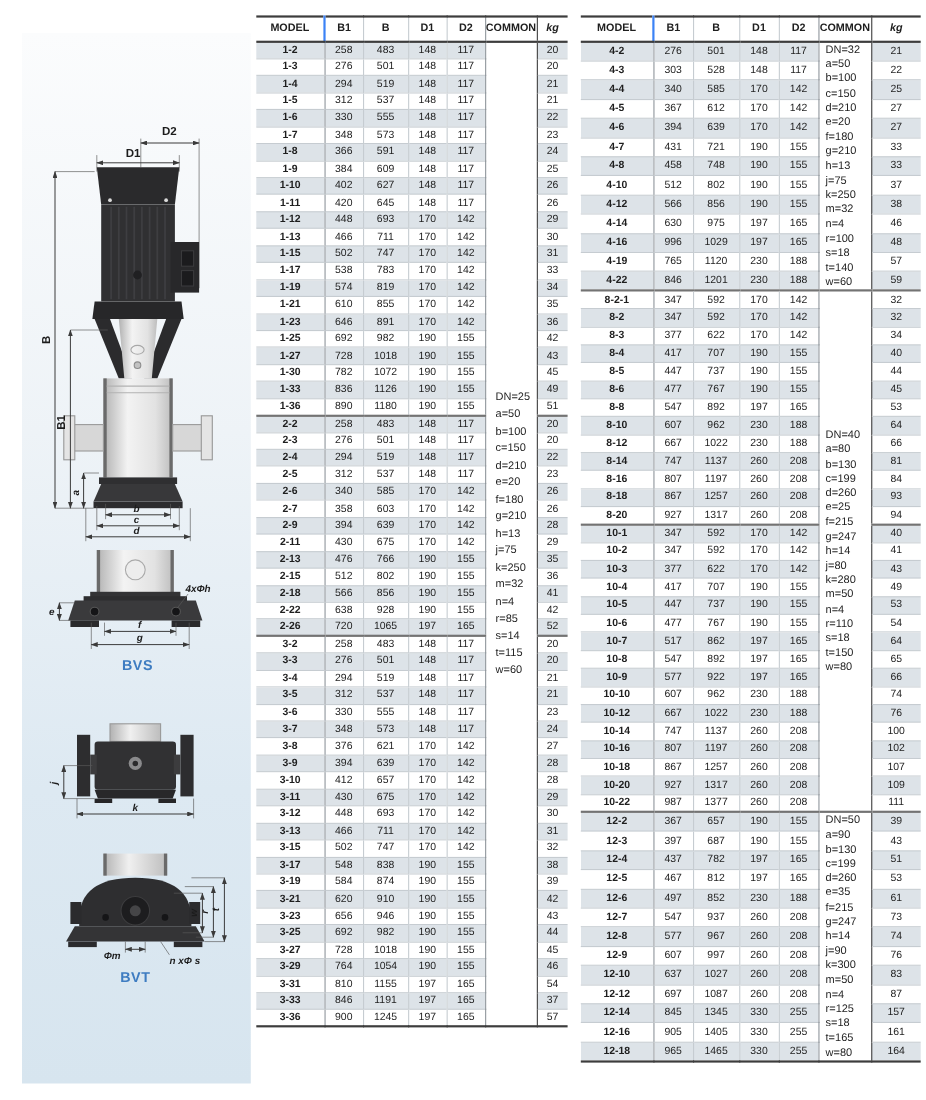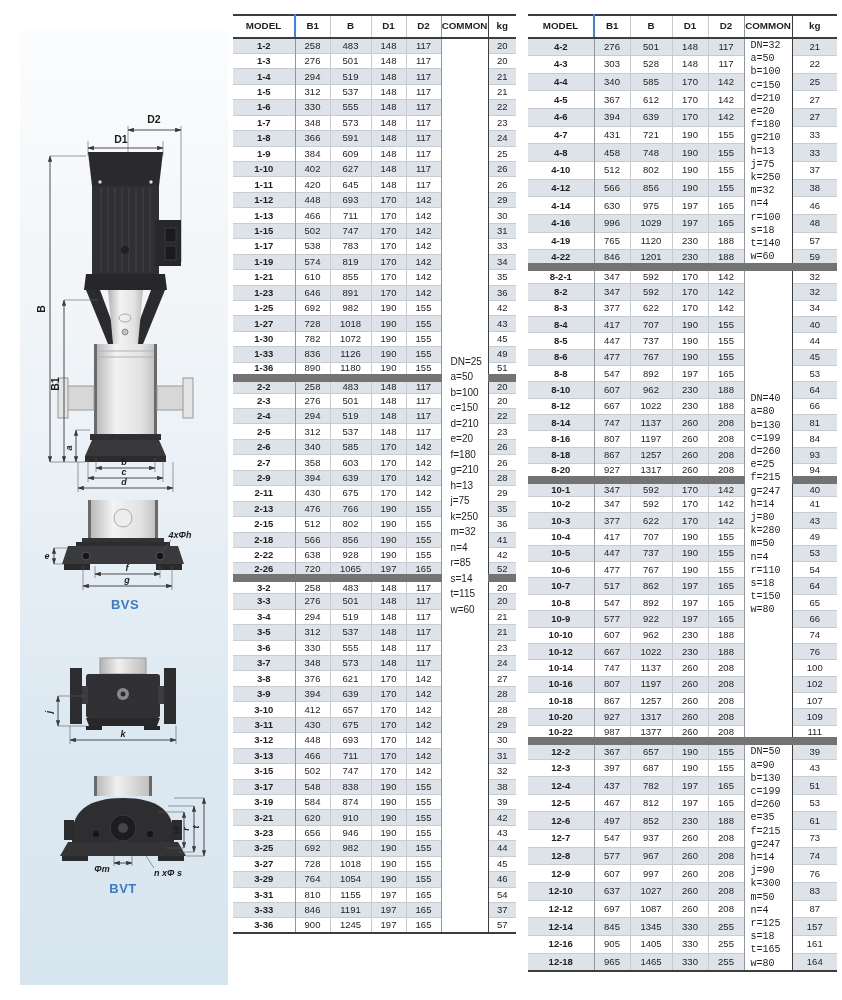--- a/index.html
+++ b/index.html
@@ -16,34 +16,34 @@
   .dim-cap{font:bold 10.5px "Liberation Sans",sans-serif;fill:#1c1c1c;}
   .series-cap{font:bold 13px "Liberation Sans",sans-serif;letter-spacing:0.5px;}
 
   
   table.dimtable{position:absolute;border-collapse:collapse;table-layout:fixed;
     background:#fff;border-top:2px solid #3d3d3d;border-bottom:2px solid #3d3d3d;}
   .dimtable th,.dimtable td{font:9.5px/1.05 "Liberation Sans",sans-serif;color:#1e1e1e;
     text-align:center;padding:0;white-space:nowrap;overflow:hidden;}
   .dimtable thead th{font-weight:bold;font-size:9.8px;height:21px;
     border-bottom:2px solid #3d3d3d;background:#fff;}
-  .dimtable thead th.h-kg{}
+  .dimtable thead th.h-kg{font-style:italic;}
   .t-left tbody tr{height:15.45px;}
   .t-right tbody tr{height:16.35px;}
   .dimtable tbody td{border-top:1px solid #c6ccd1;}
-  .dimtable tr.gs td{border-top:8px solid #737373;}
+  .dimtable tr.gs td{border-top:2px solid #737373;}
   .dimtable td.model{font-weight:bold;border-right:1px solid #8f969c;}
   .dimtable thead th.h-model{border-right:2px solid #3b82f6;}
   .dimtable td.vthin,.dimtable thead th.vthin{border-left:1px solid #c6ccd1;}
   .dimtable td.common,.dimtable thead th.h-common{border-left:1px solid #8f969c;}
   .dimtable td.kg,.dimtable thead th.h-kg{border-left:1px solid #3d3d3d;}
   .dimtable td.common{background:#fff;vertical-align:middle;text-align:left;}
   .dimtable td.common div{font-size:10px;color:#1e1e1e;}
   .t-left td.common div{line-height:15.5px;padding-left:9px;}
-  .t-right td.common div{line-height:13.2px;padding-left:6px;font-family:Liberation Mono, monospace;}
+  .t-right td.common div{line-height:13.2px;padding-left:6px;}
   .dimtable tr.stripe td.model,.dimtable tr.stripe td.num,.dimtable tr.stripe td.kg{background:#dde3e8;}
 </style>
 </head>
 <body>
 
 <div class="left-panel">
 
   <svg class="drawing" style="left:8px;top:74px;" width="180" height="400" viewBox="0 0 180 400">
     <defs>
       <linearGradient id="m1" x1="0" y1="0" x2="1" y2="0">

